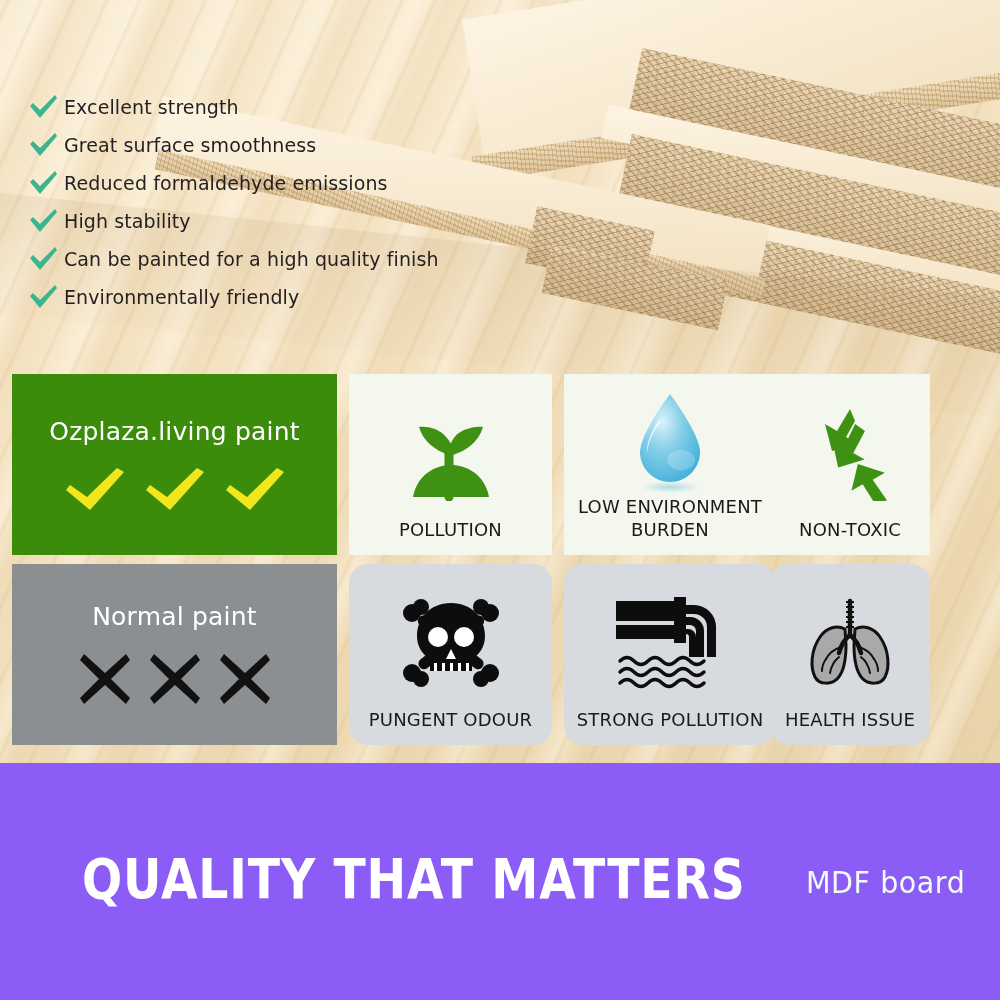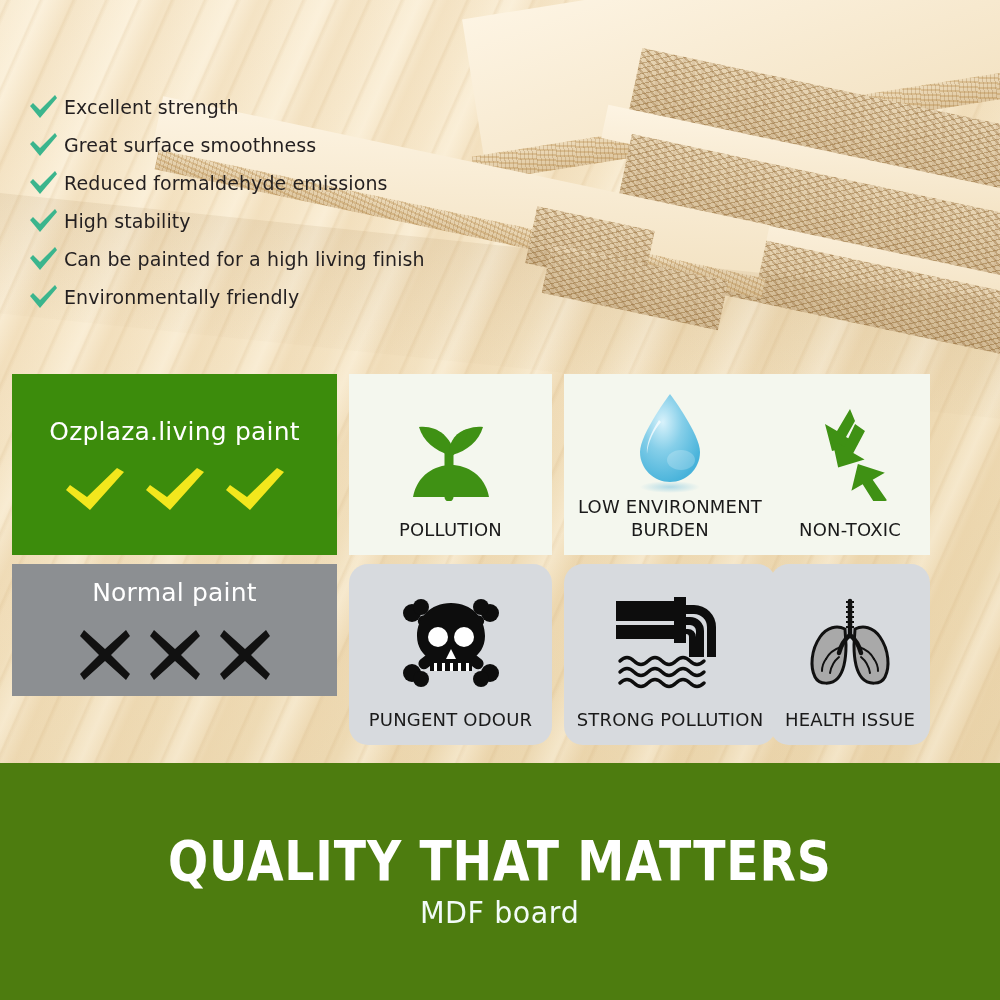--- a/index.html
+++ b/index.html
@@ -53,21 +53,21 @@
   .bullet .btext{
     font-family:"DejaVu Sans", sans-serif;
     font-size:19px;color:#231f20;letter-spacing:.1px;white-space:nowrap;
   }
 
   
   .grid{position:absolute;left:12px;top:374px;width:971px;height:372px;}
   .panel{position:absolute;display:flex;flex-direction:column;align-items:center;justify-content:center;}
 
   .panel-green{left:0;top:0;width:325px;height:181px;background:#3c8c0c;}
-  .panel-gray{left:0;top:190px;width:325px;height:132px;background:#8c8f92;}
+  .panel-gray{left:0;top:190px;width:325px;height:181px;background:#8c8f92;}
   .panel-title{
     font-family:"DejaVu Sans", sans-serif;
     font-size:25px;color:#ffffff;margin-bottom:20px;letter-spacing:.2px;
   }
   .mark-row{display:flex;gap:18px;align-items:center;justify-content:center;}
   .mark-row svg{display:block;}
 
   .cell{
     position:absolute;display:flex;flex-direction:column;
     align-items:center;justify-content:flex-start;
@@ -82,22 +82,22 @@
     flex:1 1 auto;display:flex;align-items:center;justify-content:center;width:100%;
   }
   .cell .clabel{
     font-family:"DejaVu Sans", sans-serif;
     font-size:18px;color:#1a1a1a;text-align:center;line-height:1.25;
     padding:0 6px 14px 6px;letter-spacing:.2px;
   }
 
   
   .footer{
-    position:absolute;left:0;top:763px;width:1000px;height:237px;background:#4d7c0f;
-    display:flex;flex-direction:column;align-items:center;justify-content:center;
+    position:absolute;left:0;top:763px;width:1000px;height:237px;background:#8b5cf6;
+    display:flex;flex-direction:row;align-items:center;justify-content:center;
   }
   .footer-title{
     font-family:"DejaVu Sans", sans-serif;
     font-weight:bold;font-size:55px;color:#ffffff;
     letter-spacing:1px;transform:scaleX(.86);transform-origin:center;
     margin:0 0 4px 0;line-height:1.05;
   }
   .footer-sub{
     font-family:"DejaVu Sans", sans-serif;
     font-size:31px;color:#f2fbf8;letter-spacing:.6px;transform:scaleX(.92);
@@ -166,21 +166,21 @@
       </span>
       <span class="btext">High stability</span>
     </div>
 
     <div class="bullet">
       <span class="tick">
         <svg viewBox="0 0 30 26">
             <path d="M2 12 L5 9 L12 16 L27 1 L29 4 L12 24 Z" fill="#3bb58d"></path>
           </svg>
       </span>
-      <span class="btext">Can be painted for a high living finish</span>
+      <span class="btext">Can be painted for a high quality finish</span>
     </div>
 
     <div class="bullet">
       <span class="tick">
         <svg viewBox="0 0 30 26">
             <path d="M2 12 L5 9 L12 16 L27 1 L29 4 L12 24 Z" fill="#3bb58d"></path>
           </svg>
       </span>
       <span class="btext">Environmentally friendly</span>
     </div>

